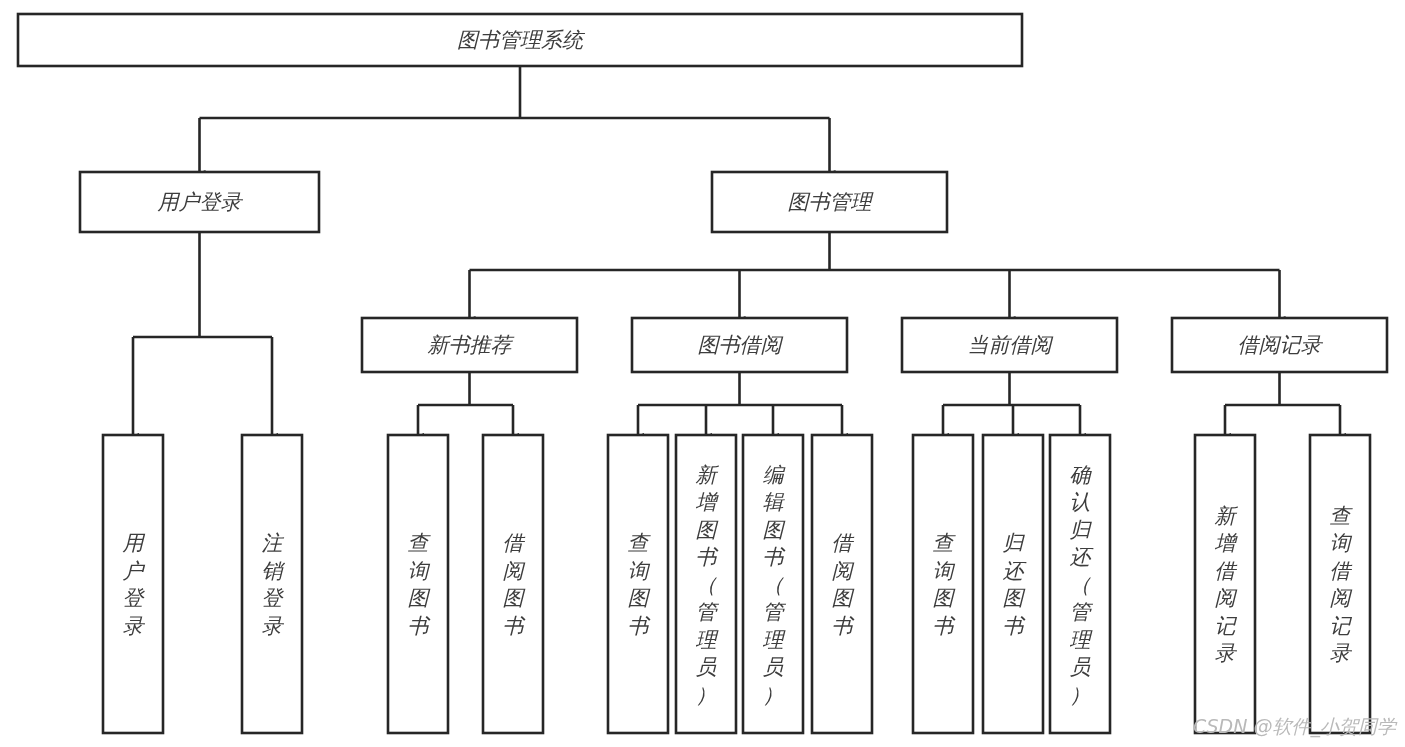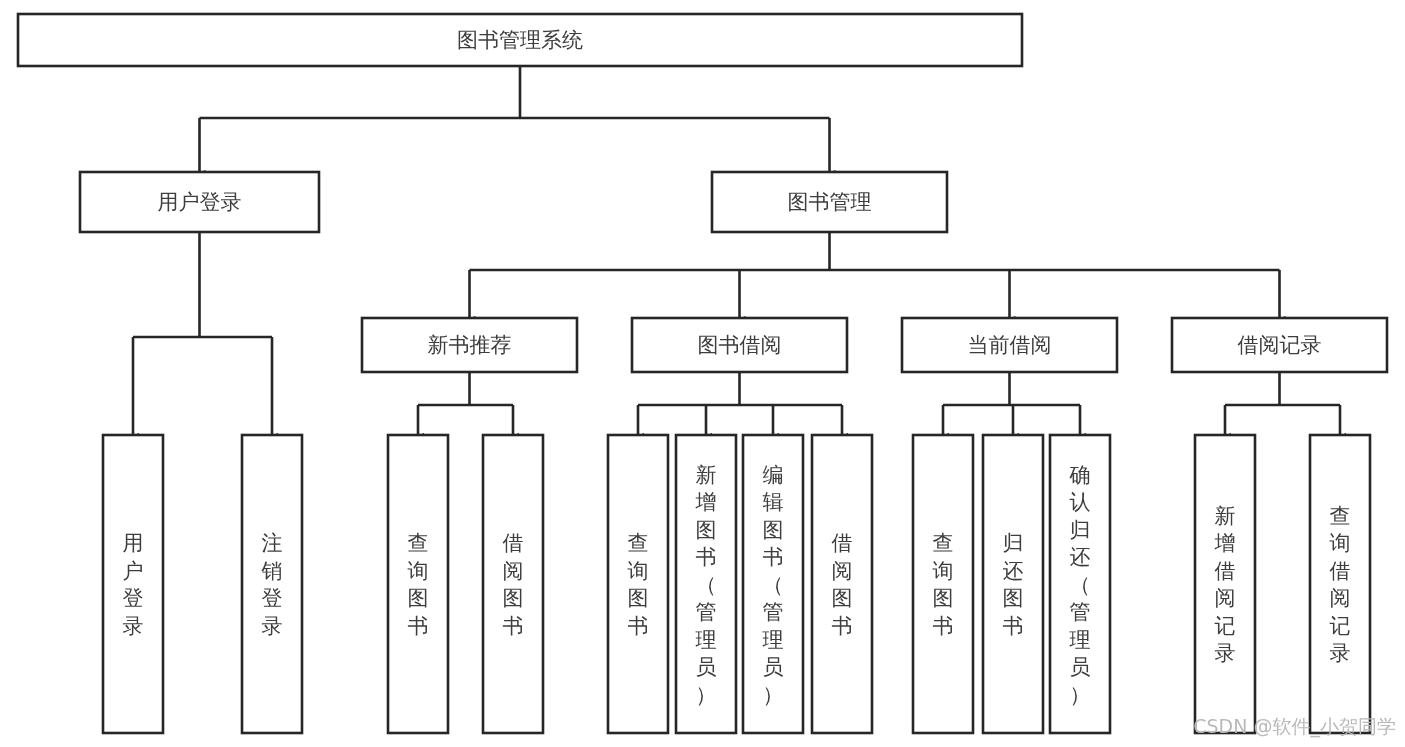--- a/index.html
+++ b/index.html
@@ -1,21 +1,21 @@
 <!DOCTYPE html>
 <html><head>
 <meta charset="utf-8">
 <title>图书管理系统 功能结构图</title>
 <style>
   html,body{margin:0;padding:0;background:#ffffff;}
   body{
     font-family:"DejaVu Sans","Liberation Sans",sans-serif;
     width:1405px;height:747px;overflow:hidden;position:relative;
   }
-  #diagram-root{position:absolute;left:0;top:0;width:1384px;height:747px;}
+  #diagram-root{position:absolute;left:0;top:0;width:1384px;height:747px;font-style:italic;}
   svg{display:block;}
   .node-rect{fill:#ffffff;stroke:#262626;stroke-width:2.6;}
   .node-label{
     fill:#3d3d3d;
     font-family:"DejaVu Sans","Liberation Sans",sans-serif;
     font-size:21px;
     text-anchor:middle;
     dominant-baseline:middle;
   }
   .node-label-vertical{

